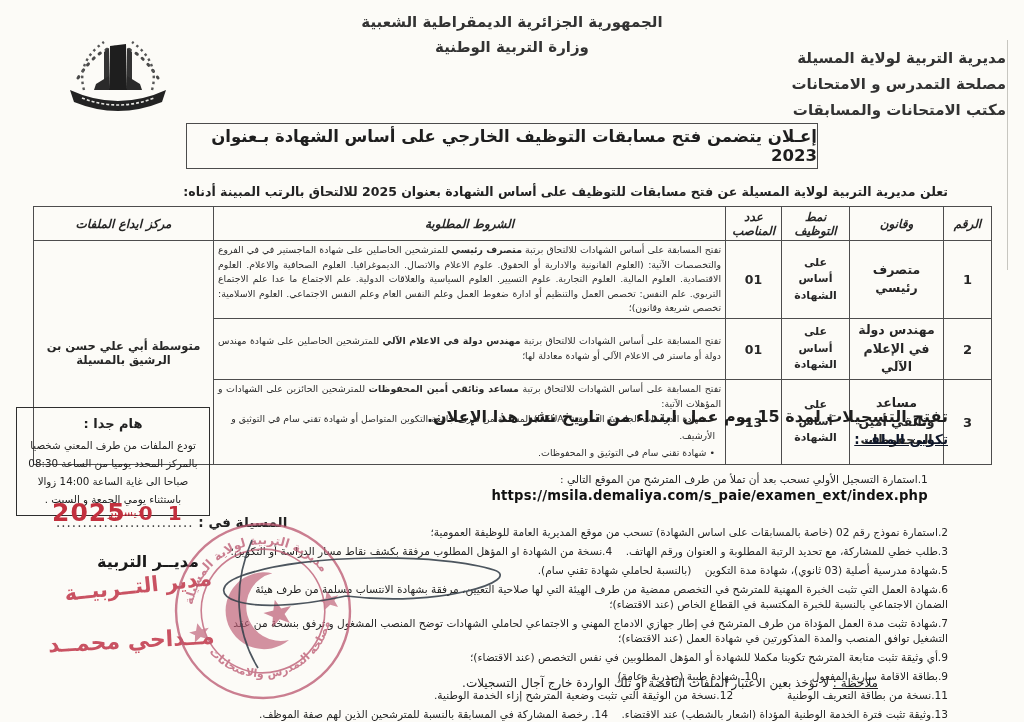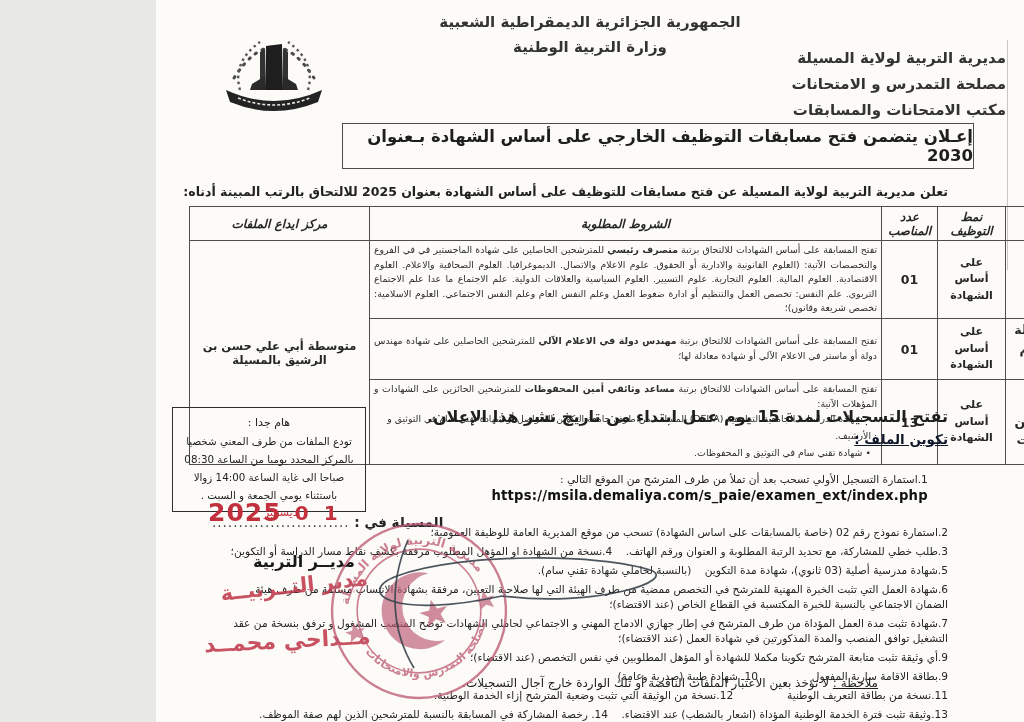--- a/index.html
+++ b/index.html
@@ -5,21 +5,21 @@
   * { margin:0; padding:0; box-sizing:border-box; }
   html,body { width:1024px; height:722px; }
   body {
     font-family:"DejaVu Sans", sans-serif;
     background:#e8e8e6;
     direction:rtl;
     overflow:hidden;
   }
   .page {
     position:relative;
-    width:868px; height:722px;
+    width:1024px; height:722px;
     background:#fcfbf7;
     color:#262626;
     overflow:hidden;
   }
   .scan-edge { position:absolute; right:16px; top:40px; height:230px; width:1px; background:#c7c6c0; }
 
   
   .gov-header { position:absolute; top:10px; left:0; right:0; text-align:center; font-weight:bold; font-size:15px; color:#333; line-height:1.65; }
   .logo { position:absolute; left:58px; top:28px; width:120px; height:92px; }
   .dir-header { position:absolute; right:18px; top:46px; text-align:right; font-weight:bold; font-size:15px; color:#333; line-height:1.72; }
@@ -45,21 +45,21 @@
   .cell-cond .b { font-weight:bold; }
   .cell-cond .bullets { text-align:right; padding-right:6px; line-height:1.8; }
   .cell-center { text-align:center; font-size:11.5px; font-weight:600; }
 
   
   .important-box {
     position:absolute; left:16px; top:407px; width:194px; min-height:102px;
     border:1.6px solid #2e2e2e; padding:5px 7px 7px;
     font-size:10.3px; line-height:1.75; text-align:center; color:#222;
   }
-  .important-box .ib-title { font-weight:normal; font-size:11px; }
+  .important-box .ib-title { font-weight:bold; font-size:13px; }
 
   
   .reg-period { position:absolute; right:76px; top:407px; font-size:16px; font-weight:bold; color:#1f1f1f; }
   .file-title { position:absolute; right:76px; top:431px; font-size:13.5px; font-weight:bold; text-decoration:underline; color:#0f172a; }
   .reg-list { position:absolute; right:76px; top:457px; width:722px; font-size:10.6px; line-height:1.42; color:#242424; }
   .reg-list .li { margin-bottom:4px; white-space:pre-wrap; }
   .url { direction:ltr; unicode-bidi:embed; font-weight:bold; font-size:13.2px; letter-spacing:0.2px; color:#111; }
   .note-line { position:absolute; right:146px; top:676px; font-size:12px; font-weight:normal; color:#1d1d1d; }
   .note-line .nl-label { text-decoration:underline; }
 
@@ -100,38 +100,38 @@
     <div>وزارة التربية الوطنية</div>
   </div>
 
   <div class="dir-header">
     <div>مديرية التربية لولاية المسيلة</div>
     <div>مصلحة التمدرس و الامتحانات</div>
     <div>مكتب الامتحانات والمسابقات</div>
   </div>
 
   <div class="title-box">
-    <span>إعـلان يتضمن فتح مسابقات التوظيف الخارجي على أساس الشهادة بـعنوان 2030</span>
+    <span>إعـلان يتضمن فتح مسابقات التوظيف الخارجي على أساس الشهادة بـعنوان 2023</span>
   </div>
 
   <div class="intro">تعلن مديرية التربية لولاية المسيلة عن فتح مسابقات للتوظيف على أساس الشهادة بعنوان 2025 للالتحاق بالرتب المبينة أدناه:</div>
 
   <table class="main">
     <colgroup>
       <col style="width:48px">
         <col style="width:94px">
         <col style="width:68px">
       <col style="width:56px">
         <col style="width:512px">
         <col style="width:180px">
     </colgroup>
     <thead>
       <tr>
         <th>الرقم</th>
-        <th>الهيئة</th>
+        <th>وقانون</th>
         <th>نمط التوظيف</th>
         <th>عدد المناصب</th>
         <th>الشروط المطلوبة</th>
         <th>مركز ايداع الملفات</th>
       </tr>
     </thead>
     <tbody>
       <tr style="height:72px">
         <td class="cell-num">1</td>
         <td class="cell-rank">متصرف رئيسي</td>

